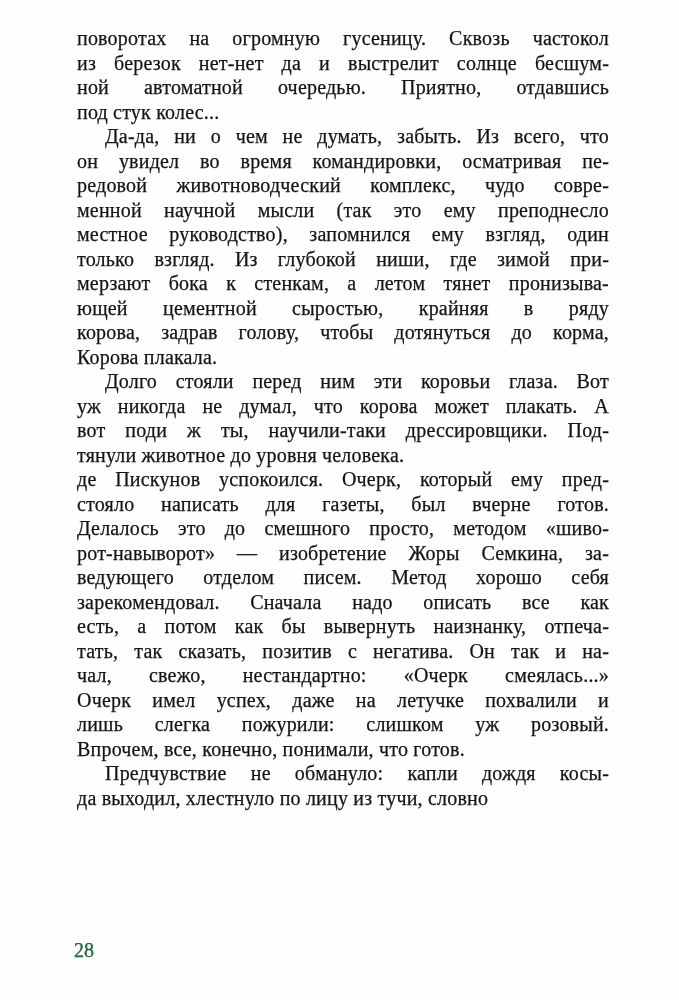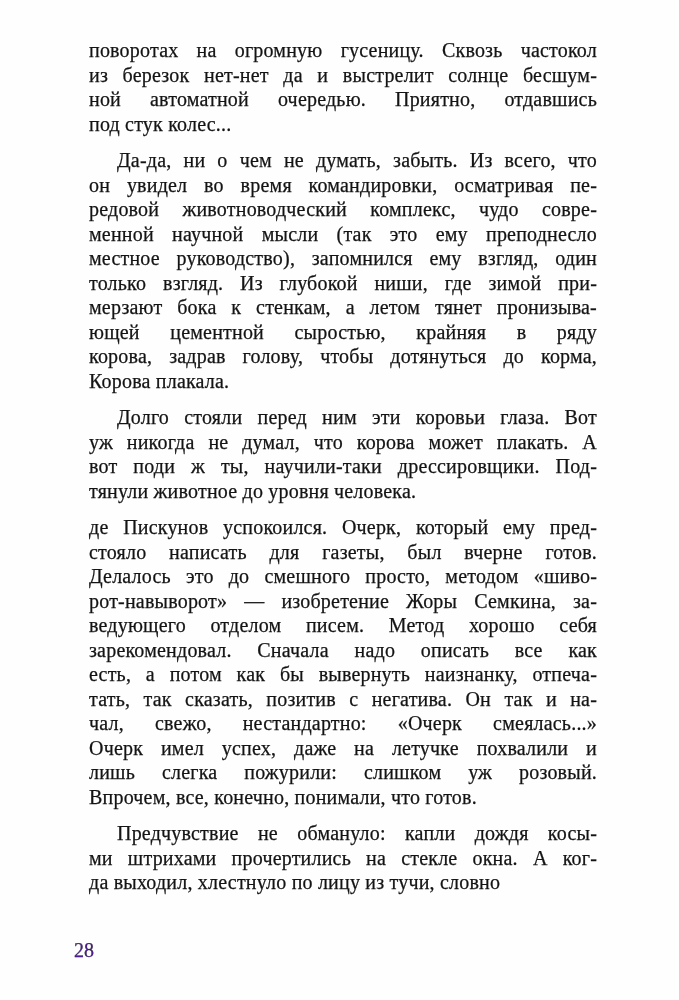--- a/index.html
+++ b/index.html
@@ -20,21 +20,21 @@
     background: #fefefe;
   }
   section[data-name="text-block"] {
     position: absolute;
     left: 77px;
     top: 26px;
     width: 532px;
     color: #141414;
   }
   .paragraph {
-    margin: 12px;
+    margin: 0;
     padding: 0;
   }
   .line {
     font-size: 20px;
     line-height: 24.5px;
     letter-spacing: 0.2px;
     text-align: justify;
     text-align-last: justify;
     white-space: normal;
     color: #141414;
@@ -45,21 +45,21 @@
   }
   .line.last {
     text-align-last: left;
   }
   div[data-name="page-number"] {
     position: absolute;
     left: 74px;
     top: 938px;
     font-size: 20px;
     line-height: 24px;
-    color: #4c1d95;
+    color: #15803d;
     -webkit-text-stroke: 0.25px #141414;
   }
 </style>
 </head>
 <body>
 
 <main data-name="book-page">
   <section id="text-block" data-name="text-block">
       <div class="paragraph" data-name="paragraph">
         <div class="line" data-name="text-line">поворотах на огромную гусеницу. Сквозь частокол</div>
@@ -94,18 +94,17 @@
         <div class="line" data-name="text-line">зарекомендовал. Сначала надо описать все как</div>
         <div class="line" data-name="text-line">есть, а потом как бы вывернуть наизнанку, отпеча-</div>
         <div class="line" data-name="text-line">тать, так сказать, позитив с негатива. Он так и на-</div>
         <div class="line" data-name="text-line">чал, свежо, нестандартно: «Очерк смеялась...»</div>
         <div class="line" data-name="text-line">Очерк имел успех, даже на летучке похвалили и</div>
         <div class="line" data-name="text-line">лишь слегка пожурили: слишком уж розовый.</div>
         <div class="line last" data-name="text-line">Впрочем, все, конечно, понимали, что готов.</div>
       </div>
       <div class="paragraph" data-name="paragraph">
         <div class="line indent" data-name="text-line">Предчувствие не обмануло: капли дождя косы-</div>
-        <div class="line" data-name="text-line">ми штрихами прочертились на стекле окна. А ког-</div>
         <div class="line last" data-name="text-line">да выходил, хлестнуло по лицу из тучи, словно</div>
       </div>
     </section>
   <div data-name="page-number">28</div>
 </main>
 
 </body></html>

